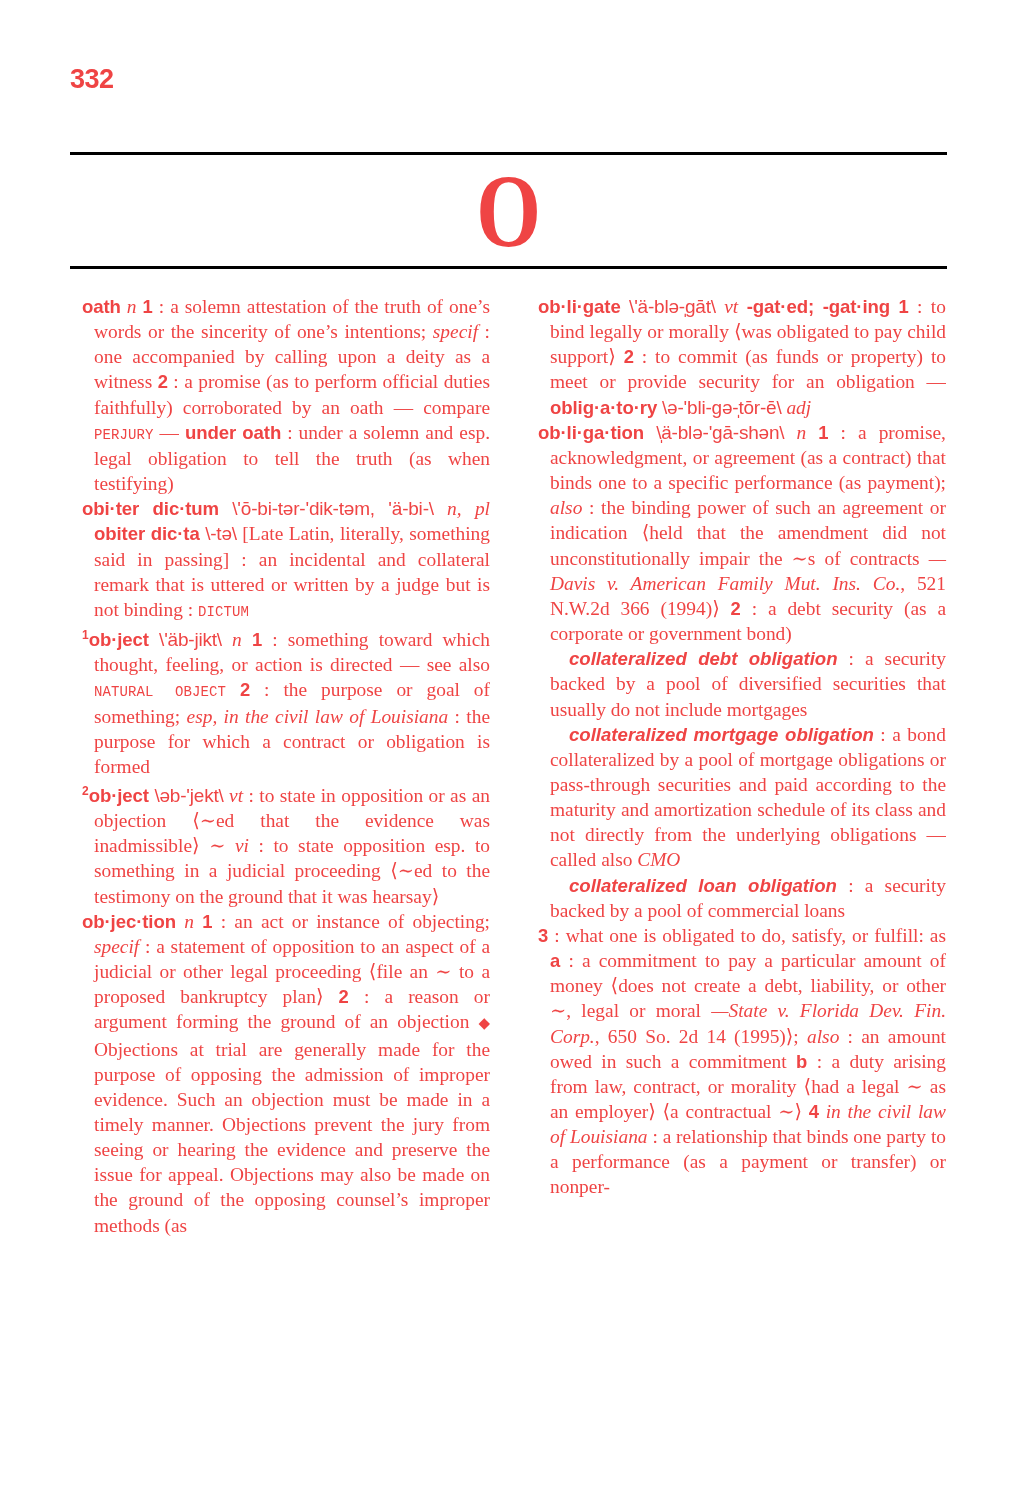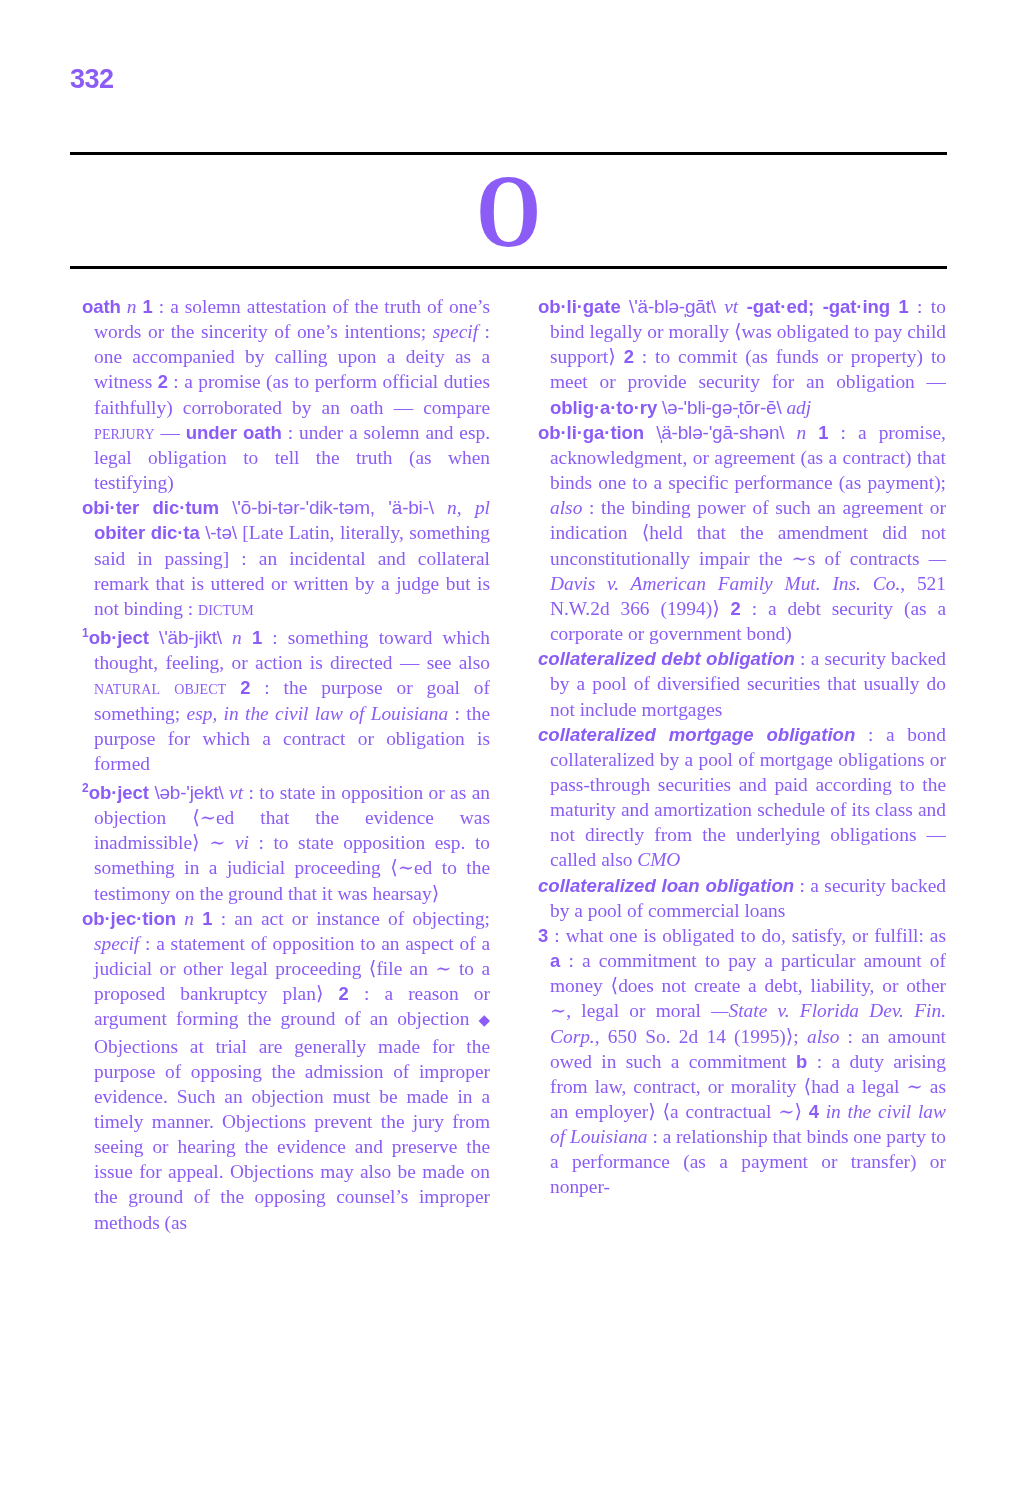--- a/index.html
+++ b/index.html
@@ -7,21 +7,21 @@
     padding: 0;
     background: #ffffff;
   }
   .page {
     position: relative;
     width: 1016px;
     height: 1500px;
     background: #ffffff;
     box-sizing: border-box;
     font-family: "Liberation Serif", "DejaVu Serif", serif;
-    color: #8b5cf6;
+    color: #ef4444;
     overflow: hidden;
   }
 
   .page-number {
     position: absolute;
     left: 70px;
     top: 66px;
     font-family: "Liberation Sans", "DejaVu Sans", sans-serif;
     font-weight: bold;
     font-size: 27px;
@@ -88,20 +88,21 @@
     font-weight: bold;
     font-size: 18.6px;
     letter-spacing: -0.1px;
     margin-top: 24px;
   }
   .hw-italic {
     font-family: "Liberation Sans", "DejaVu Sans", sans-serif;
     font-weight: bold;
     font-style: italic;
     font-size: 18.6px;
+    margin-left: 31px;
   }
   .sup {
     font-family: "Liberation Sans", "DejaVu Sans", sans-serif;
     font-weight: bold;
     font-size: 12px;
     vertical-align: 7px;
   }
   .pr {
     font-family: "Liberation Sans", "DejaVu Sans", sans-serif;
     font-size: 19px;
@@ -117,20 +118,21 @@
   }
   .sl {
     font-style: italic;
   }
   .vi {
   }
   .xref {
     font-variant: small-caps;
     font-size: 20.4px;
     letter-spacing: 0.1px;
+    font-family: Liberation Mono, monospace;
   }
   .ca {
     font-style: italic;
   }
   .note-mark {
     font-family: "DejaVu Sans", sans-serif;
     font-size: 15px;
   }
   .swung { font-family: "DejaVu Serif", serif; }
 </style>

